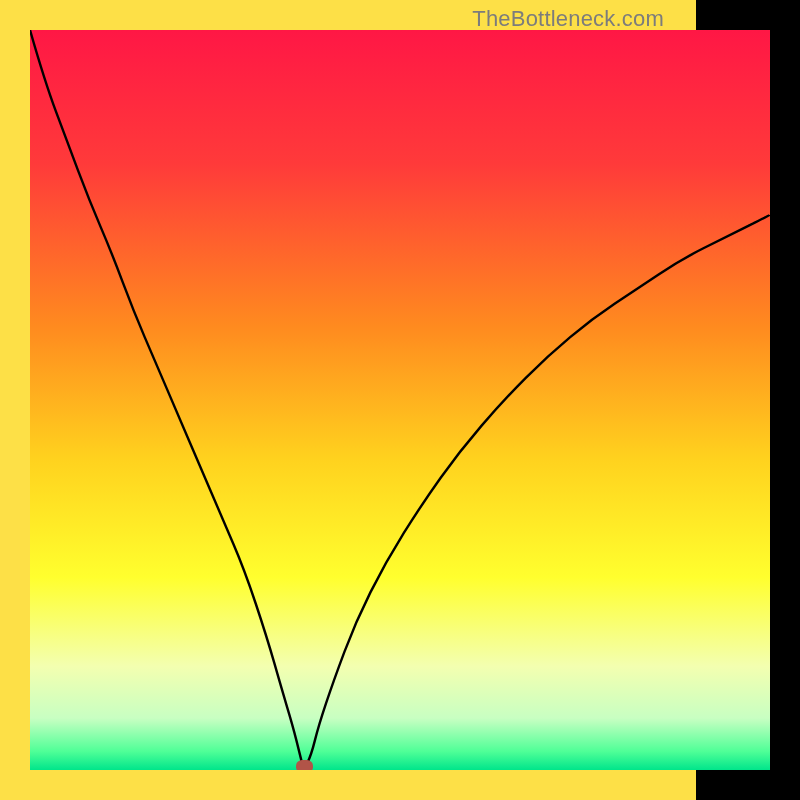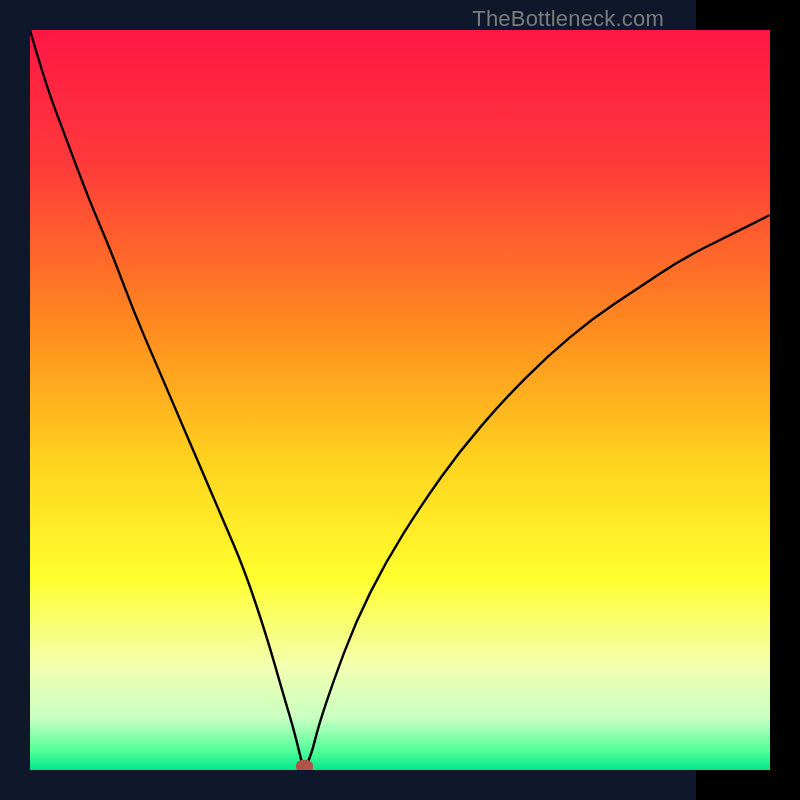--- a/index.html
+++ b/index.html
@@ -8,21 +8,21 @@
     width: 800px;
     height: 800px;
     overflow: hidden;
     background: #000;
     font-family: Arial, Helvetica, sans-serif;
   }
   .frame {
     position: relative;
     width: 696px;
     height: 800px;
-    background: #0f172a;
+    background: #fde047;
   }
   .plot {
     position: absolute;
     left: 30px;
     top: 30px;
     width: 740px;
     height: 740px;
     overflow: hidden;
   }
   .gradient-bg {

